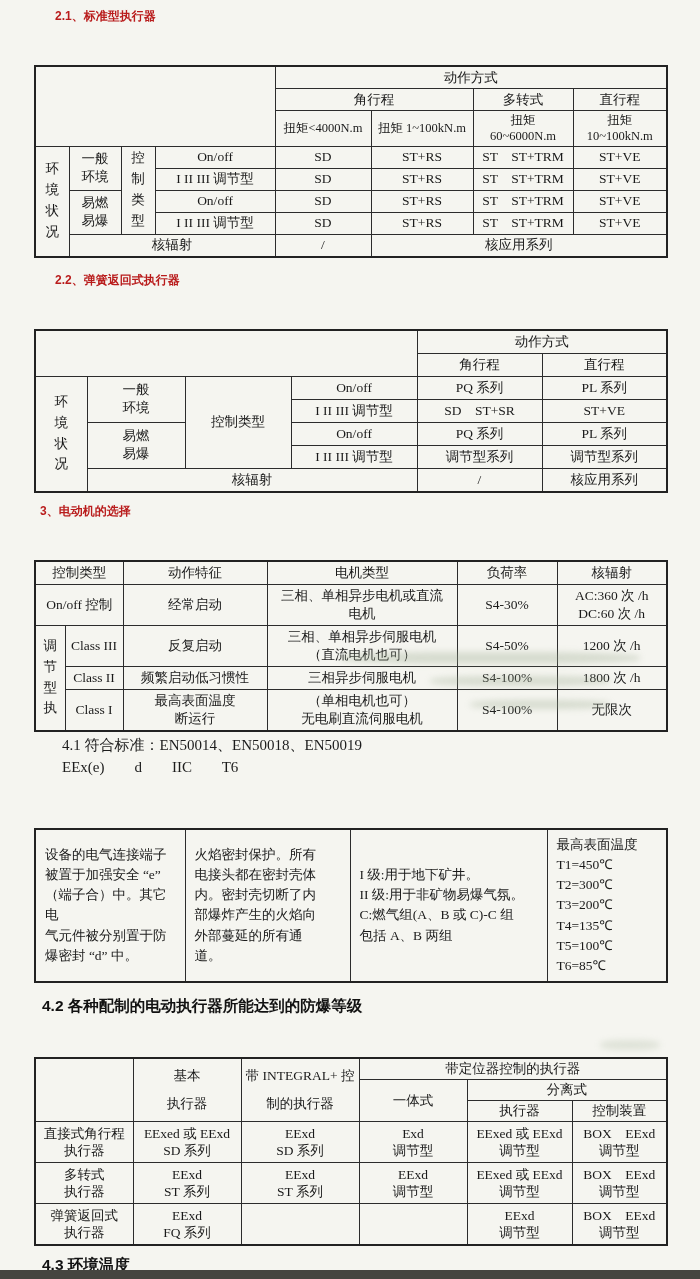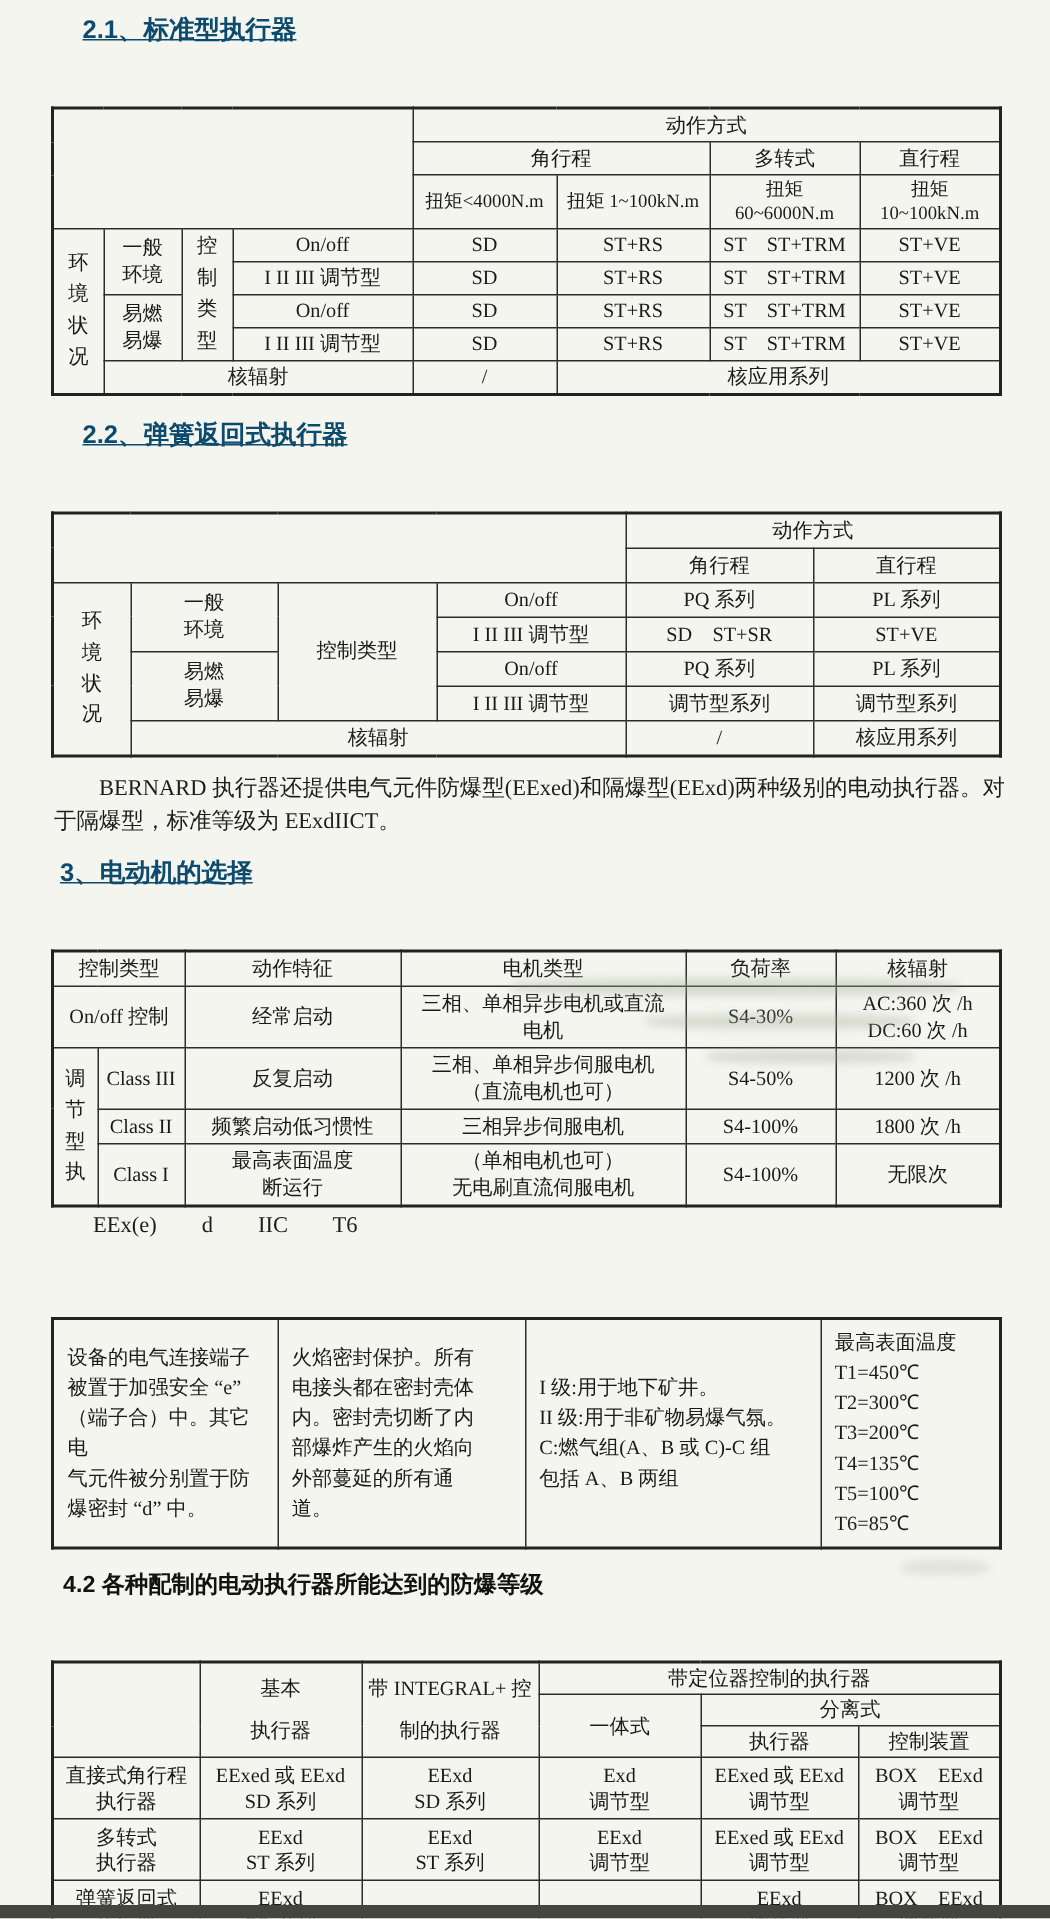--- a/index.html
+++ b/index.html
@@ -3,21 +3,21 @@
 <meta charset="utf-8">
 <style>
   html,body{margin:0;padding:0;background:#cfcfca;}
   .page{
     position:relative;width:700px;height:1279px;margin:0 auto;
     background:#f5f5f0;overflow:hidden;
     font-family:"Liberation Serif",serif;color:#1c1c1c;
     box-sizing:border-box;padding-top:6px;
   }
   
-  .h-sec{font-family:"Liberation Sans",sans-serif;font-weight:bold;font-size:17px;color:#0c4a6e;margin:0;text-decoration:underline;}
+  .h-sec{font-family:"Liberation Sans",sans-serif;font-weight:bold;font-size:12px;color:#b91c1c;margin:0;}
   .h-sub{font-family:"Liberation Sans",sans-serif;font-weight:bold;font-size:15.5px;color:#121212;margin:0;}
   .t-num{margin-left:55px;margin-bottom:7px;margin-top:2px;}
   .t-sec{margin-left:40px;}
   .serif-line{font-size:15px;margin:4px 0 2px 62px;white-space:pre;}
   .para{font-size:15px;line-height:1.5;text-indent:2em;margin:10px 30px 0 36px;text-align:justify;}
   
   table{border-collapse:collapse;table-layout:fixed;width:632px;margin-left:34px;
         font-family:"Liberation Serif",serif;color:#1a1a1a;background:transparent;}
   table{border:2px solid #222;margin-top:40px;}
   td{border:1px solid #2c2c2c;text-align:center;vertical-align:middle;
@@ -177,21 +177,20 @@
       <td>调节型系列</td>
     </tr>
     <tr>
       <td colspan="3">核辐射</td>
       <td>/</td>
       <td>核应用系列</td>
     </tr>
   </tbody>
     </table>
 
-  <p class="para">BERNARD 执行器还提供电气元件防爆型(EExed)和隔爆型(EExd)两种级别的电动执行器。对于隔爆型，标准等级为 EExdIICT。</p>
 
   <p class="h-sec t-sec" style="margin:10px 0 6px 40px;">3、电动机的选择</p>
 
   <table class="t3">
     <colgroup>
         <col style="width:30px">
         <col style="width:58px">
         <col style="width:144px">
         <col style="width:190px">
         <col style="width:100px">
@@ -238,20 +237,21 @@
       <td class="pre">最高表面温度
 断运行</td>
       <td class="pre">（单相电机也可）
 无电刷直流伺服电机</td>
       <td>S4-100%</td>
       <td>无限次</td>
     </tr>
   </tbody>
     </table>
 
+  <p class="serif-line">4.1 符合标准：EN50014、EN50018、EN50019</p>
   <p class="serif-line">EEx(e)        d        IIC        T6</p>
 
   <div class="gap10"></div>
 
   <table class="box">
     <colgroup>
         <col style="width:150px">
         <col style="width:165px">
         <col style="width:197px">
         <col style="width:120px">

